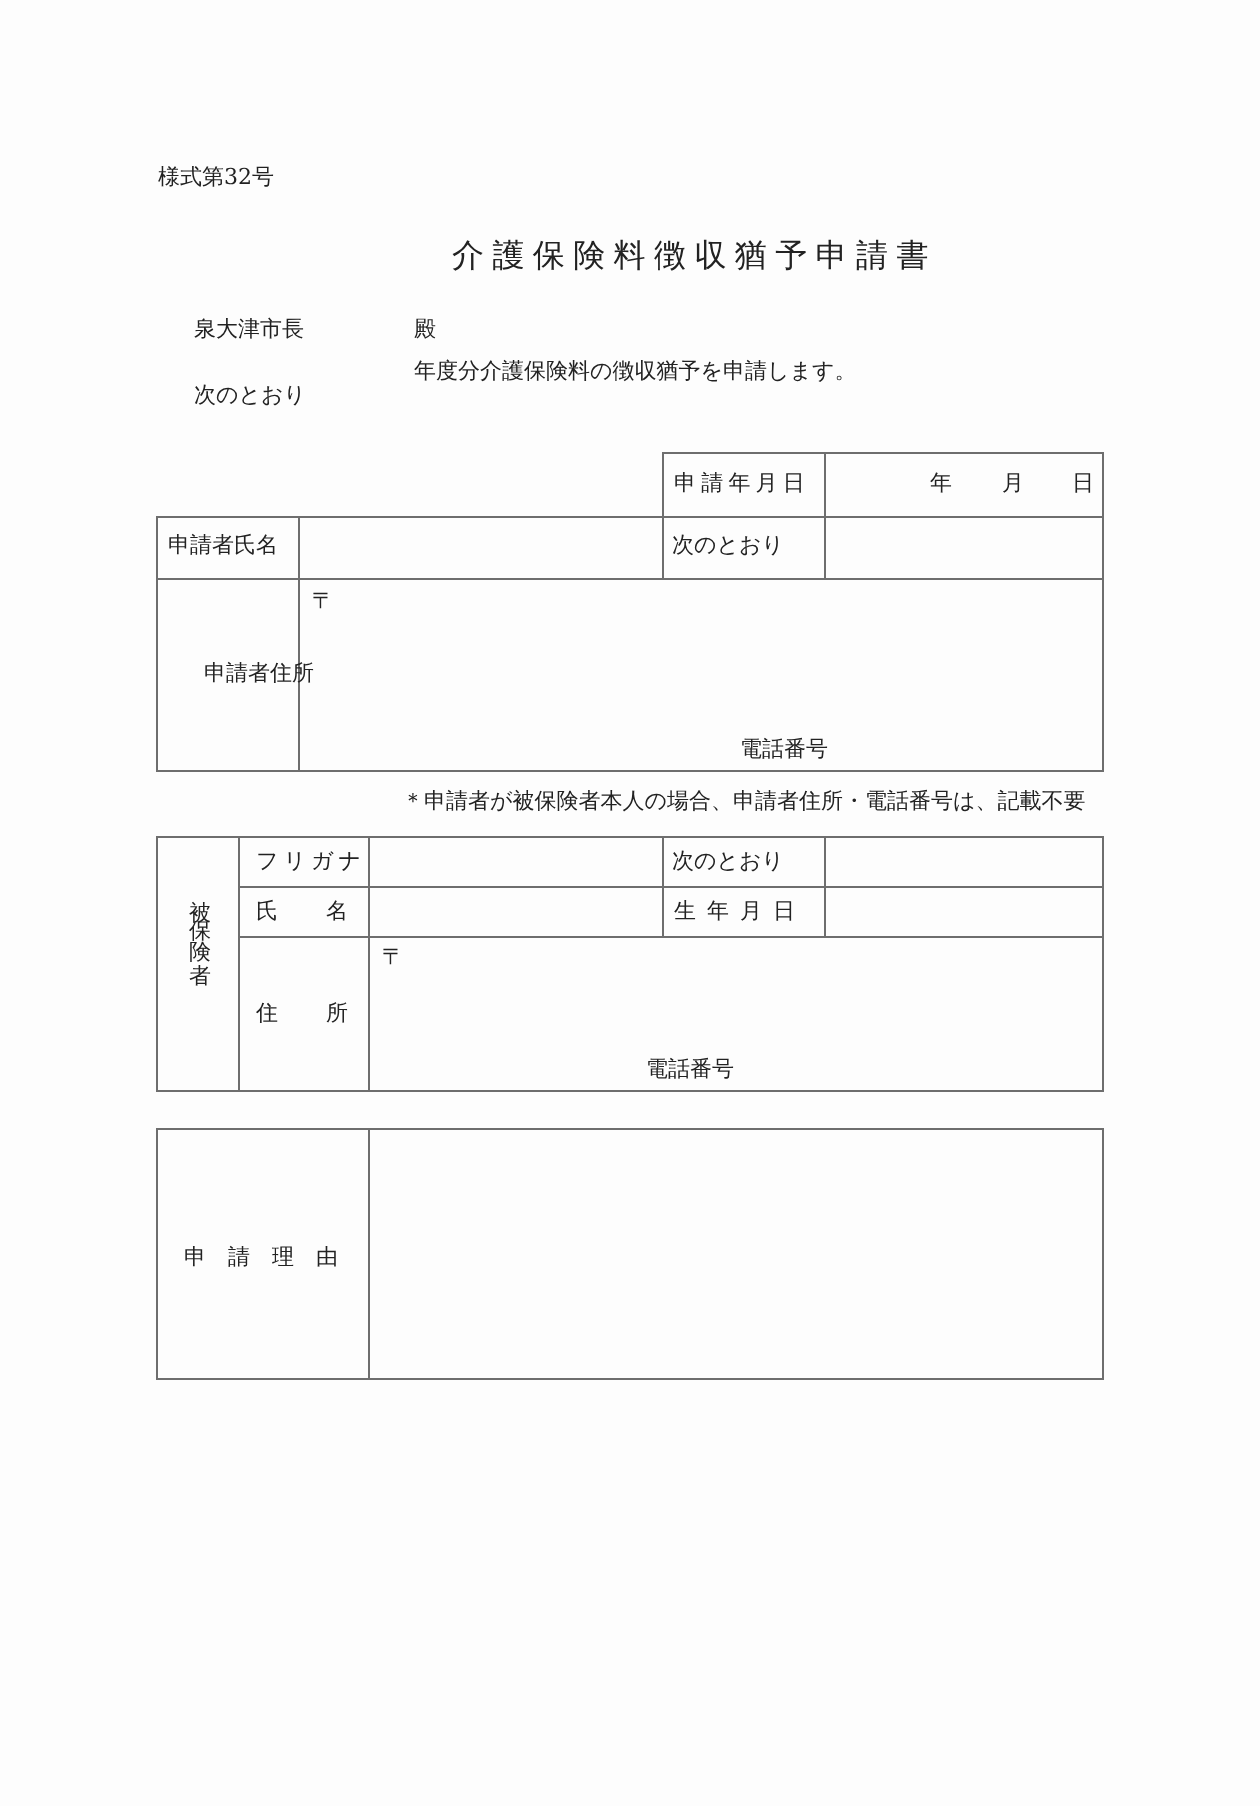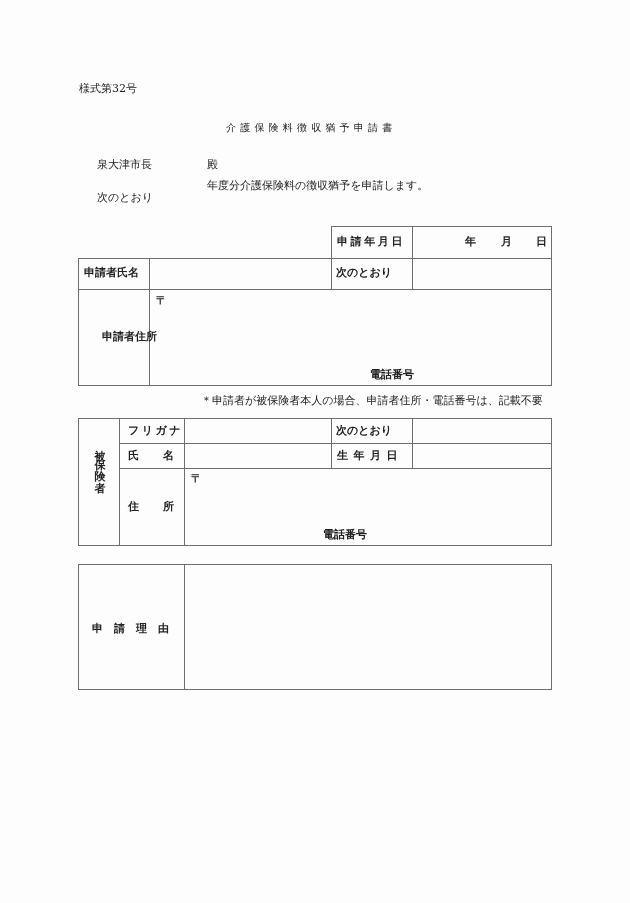--- a/index.html
+++ b/index.html
@@ -2,32 +2,32 @@
 <html><head>
 <meta charset="utf-8">
 <style>
   html, body { margin: 0; padding: 0; }
   body {
     width: 630px; height: 903px; background: #fdfdfd; position: relative;
     font-family: "DejaVu Serif", "Liberation Serif", serif; color: #222; overflow: hidden;
   }
   .abs { position: absolute; white-space: nowrap; font-size: 11px; line-height: 14px; }
   .form-no { left: 79px; top: 82px; }
-  .title { left: 226px; top: 121px; font-size: 10px; letter-spacing: 4.2px; }
+  .title { left: 226px; top: 121px; font-size: 16px; letter-spacing: 4.2px; }
   .addressee { left: 97px; top: 158px; }
   .honorific { left: 207px; top: 158px; }
   .intro-lead { left: 97px; top: 191px; }
   .intro-body { left: 207px; top: 179px; }
   .note { left: 185px; top: 394px; margin-left: 16px; }
 
   .line { position: absolute; background: #6e6e6e; }
   .h { height: 1px; }
   .v { width: 1px; }
 
-  .cell-text { position: absolute; font-size: 11px; line-height: 14px; white-space: nowrap; font-weight: bold; }
+  .cell-text { position: absolute; font-size: 11px; line-height: 14px; white-space: nowrap; }
   .spaced { letter-spacing: 3.5px; }
   .vertical { writing-mode: vertical-rl; letter-spacing: 10px; }
 </style>
 </head>
 <body>
 
 <div class="abs form-no">様式第32号</div>
 <div class="abs title">介護保険料徴収猶予申請書</div>
 <div class="abs addressee">泉大津市長</div>
 <div class="abs honorific">殿</div>

